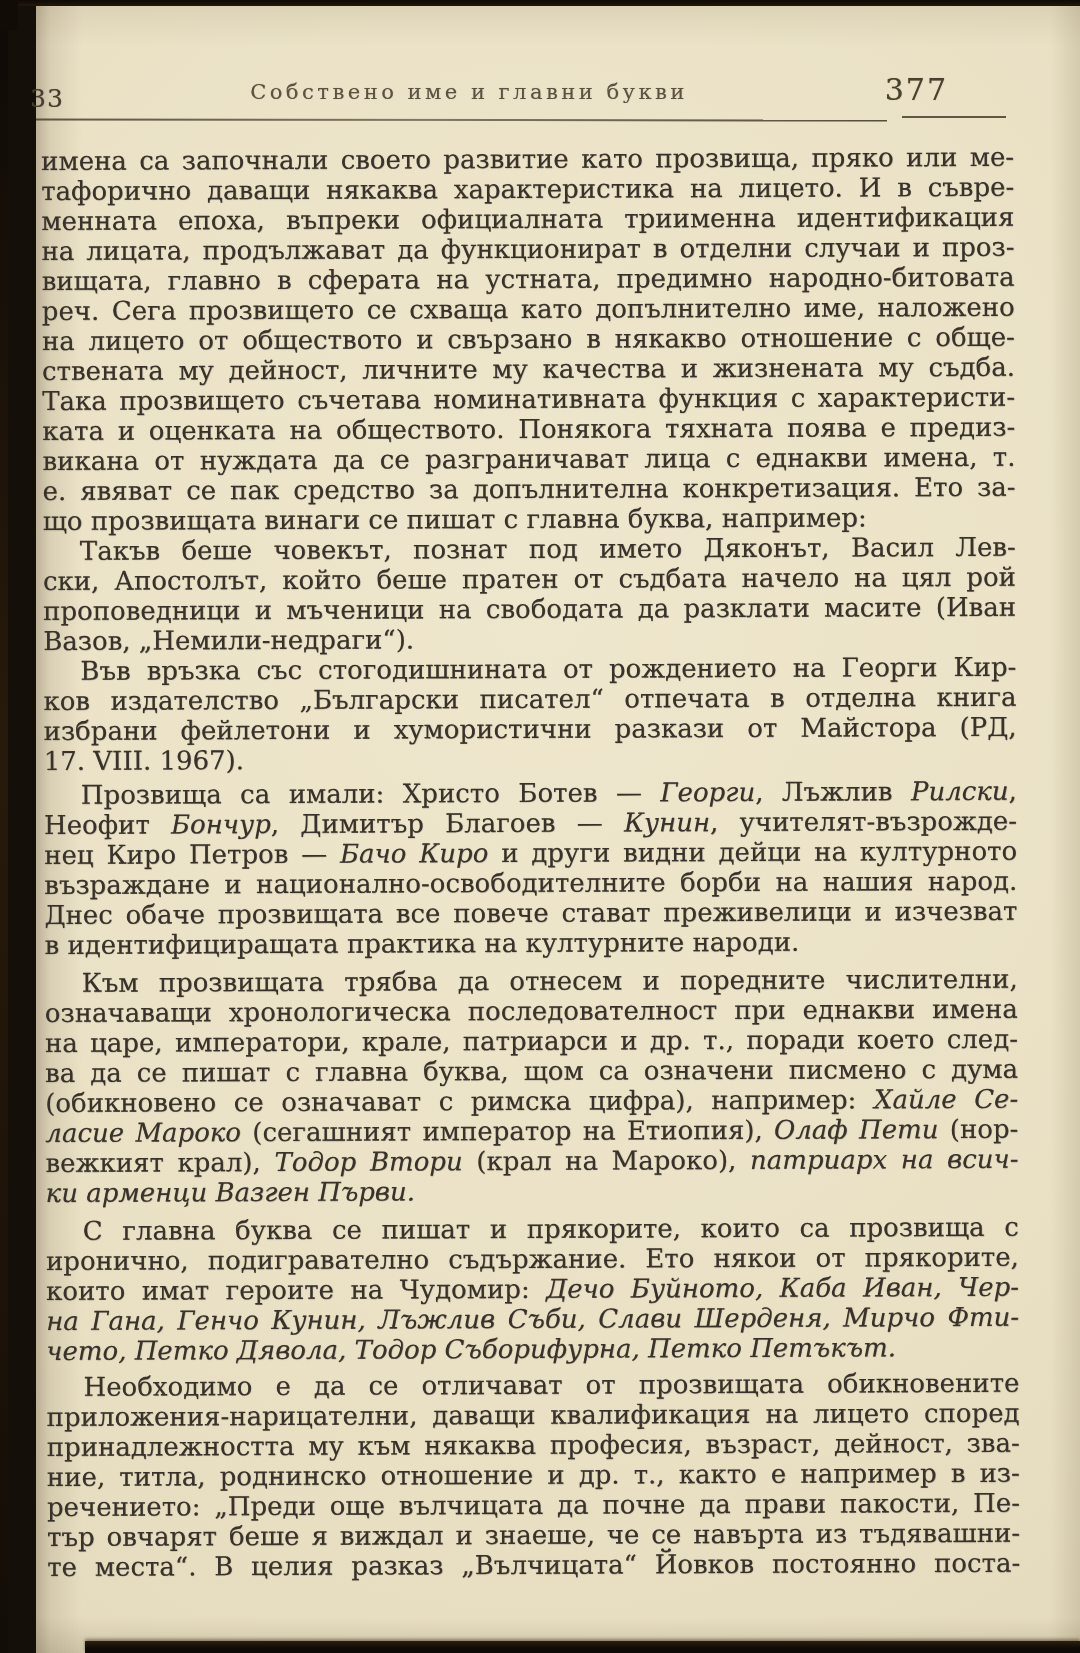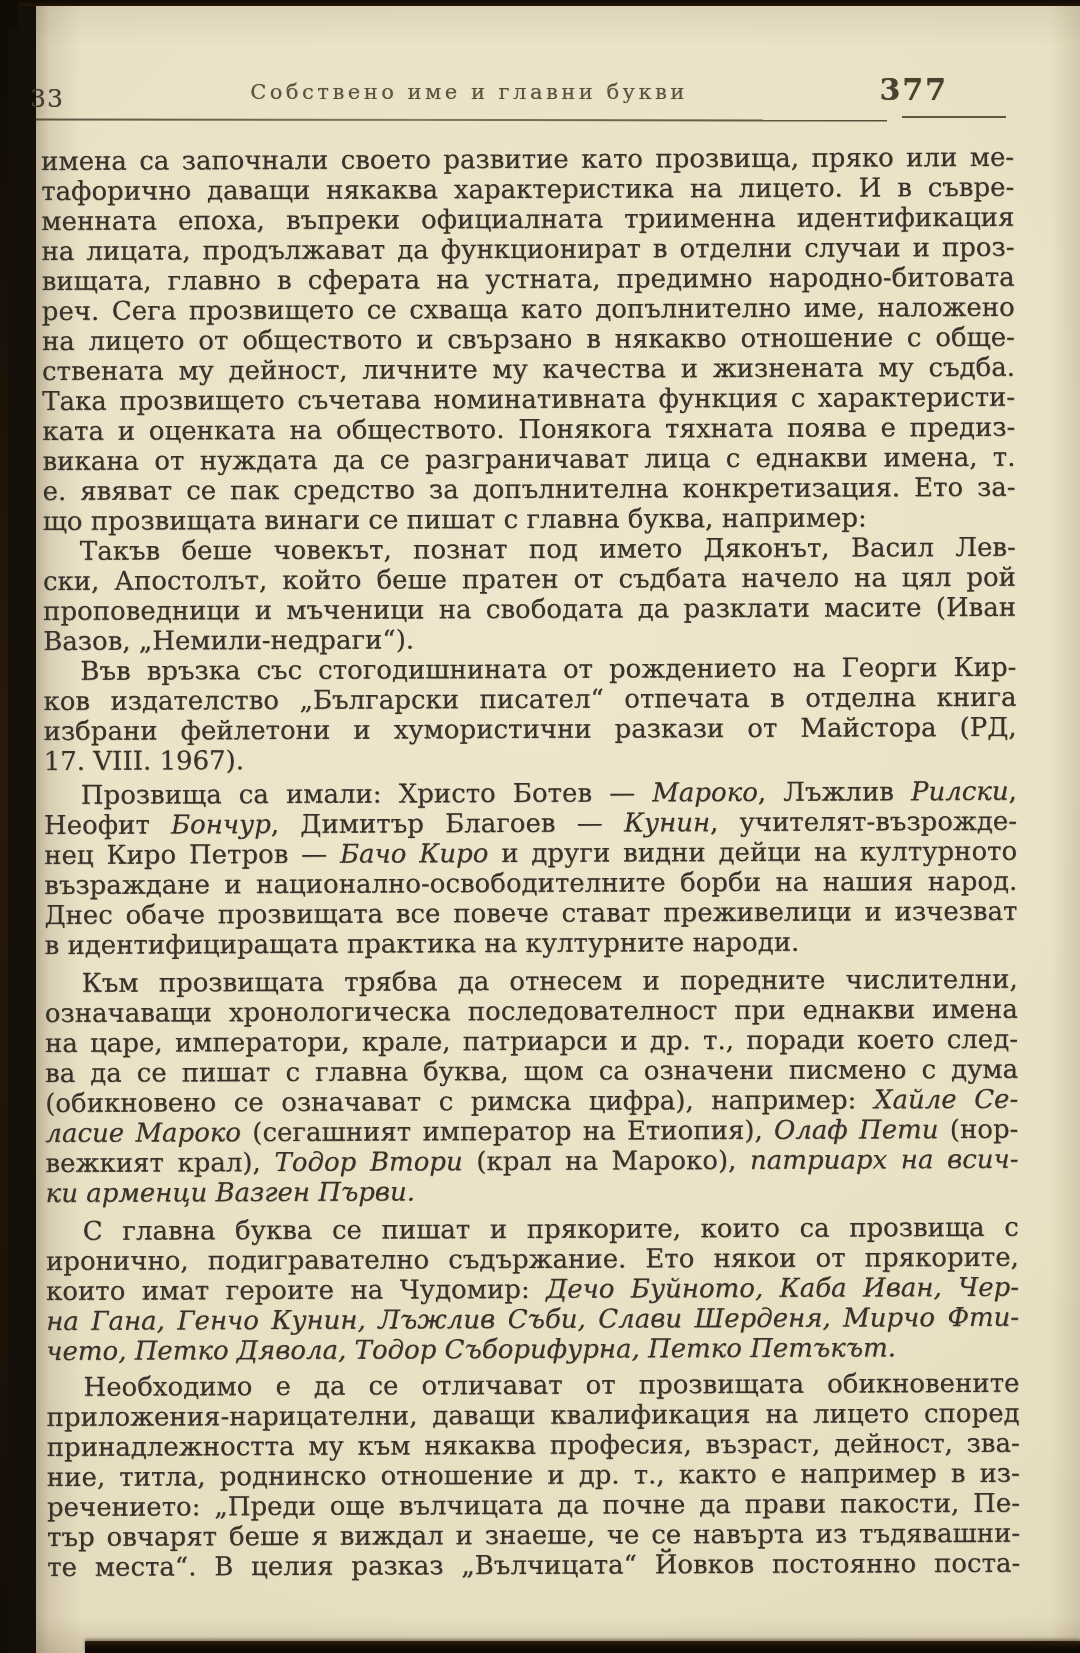--- a/index.html
+++ b/index.html
@@ -61,21 +61,20 @@
     transform: translateX(-50%) translateX(-89px);
     font-size: 21px; letter-spacing: 3.5px;
     color: #5b5342; white-space: nowrap;
     text-shadow: 0.3px 0.3px 0.8px rgba(80,70,52,.45);
     text-align: center;
   }
   .page-number {
     position: absolute; right: 132px; top: 0;
     font-size: 30px; letter-spacing: 2px; color: #48422f;
     text-shadow: 0.3px 0.3px 0.8px rgba(60,52,36,.5);
-    font-weight: bold;
   }
   .rule-main {
     position: absolute; top: 113px; left: 0; width: 851px; height: 2px;
     background: linear-gradient(90deg, rgba(70,62,45,.85) 0%, rgba(70,62,45,.65) 45%, rgba(70,62,45,.9) 100%);
     transform: rotate(0.08deg);
   }
   .rule-short {
     position: absolute; top: 110px; left: 866px; width: 104px; height: 2px;
     background: rgba(70,62,45,.85);
   }
@@ -122,21 +121,21 @@
         <div class="line"><span class="rm">е. явяват се пак средство за допълнителна конкретизация. Ето за-</span></div>
         <div class="line noj"><span class="rm">що прозвищата винаги се пишат с главна буква, например:</span></div>
         <div class="line ind"><span class="rm">Такъв беше човекът, познат под името Дяконът, Васил Лев-</span></div>
         <div class="line"><span class="rm">ски, Апостолът, който беше пратен от съдбата начело на цял рой</span></div>
         <div class="line"><span class="rm">проповедници и мъченици на свободата да разклати масите (Иван</span></div>
         <div class="line noj"><span class="rm">Вазов, „Немили-недраги“).</span></div>
         <div class="line ind"><span class="rm">Във връзка със стогодишнината от рождението на Георги Кир-</span></div>
         <div class="line"><span class="rm">ков издателство „Български писател“ отпечата в отделна книга</span></div>
         <div class="line"><span class="rm">избрани фейлетони и хумористични разкази от Майстора (РД,</span></div>
         <div class="line noj"><span class="rm">17. VIII. 1967).</span></div>
-        <div class="line ind" style="margin-top: 4px;"><span class="rm">Прозвища са имали: Христо Ботев — </span><span class="it">Мароко</span><span class="rm">, Лъжлив </span><span class="it">Рилски</span><span class="rm">,</span></div>
+        <div class="line ind" style="margin-top: 4px;"><span class="rm">Прозвища са имали: Христо Ботев — </span><span class="it">Георги</span><span class="rm">, Лъжлив </span><span class="it">Рилски</span><span class="rm">,</span></div>
         <div class="line"><span class="rm">Неофит </span><span class="it">Бончур</span><span class="rm">, Димитър Благоев — </span><span class="it">Кунин</span><span class="rm">, учителят-възрожде-</span></div>
         <div class="line"><span class="rm">нец Киро Петров — </span><span class="it">Бачо Киро</span><span class="rm"> и други видни дейци на културното</span></div>
         <div class="line"><span class="rm">възраждане и национално-освободителните борби на нашия народ.</span></div>
         <div class="line"><span class="rm">Днес обаче прозвищата все повече стават преживелици и изчезват</span></div>
         <div class="line noj"><span class="rm">в идентифициращата практика на културните народи.</span></div>
         <div class="line ind" style="margin-top: 8px;"><span class="rm">Към прозвищата трябва да отнесем и поредните числителни,</span></div>
         <div class="line"><span class="rm">означаващи хронологическа последователност при еднакви имена</span></div>
         <div class="line"><span class="rm">на царе, императори, крале, патриарси и др. т., поради което след-</span></div>
         <div class="line"><span class="rm">ва да се пишат с главна буква, щом са означени писмено с дума</span></div>
         <div class="line"><span class="rm">(обикновено се означават с римска цифра), например: </span><span class="it">Хайле Се-</span></div>

